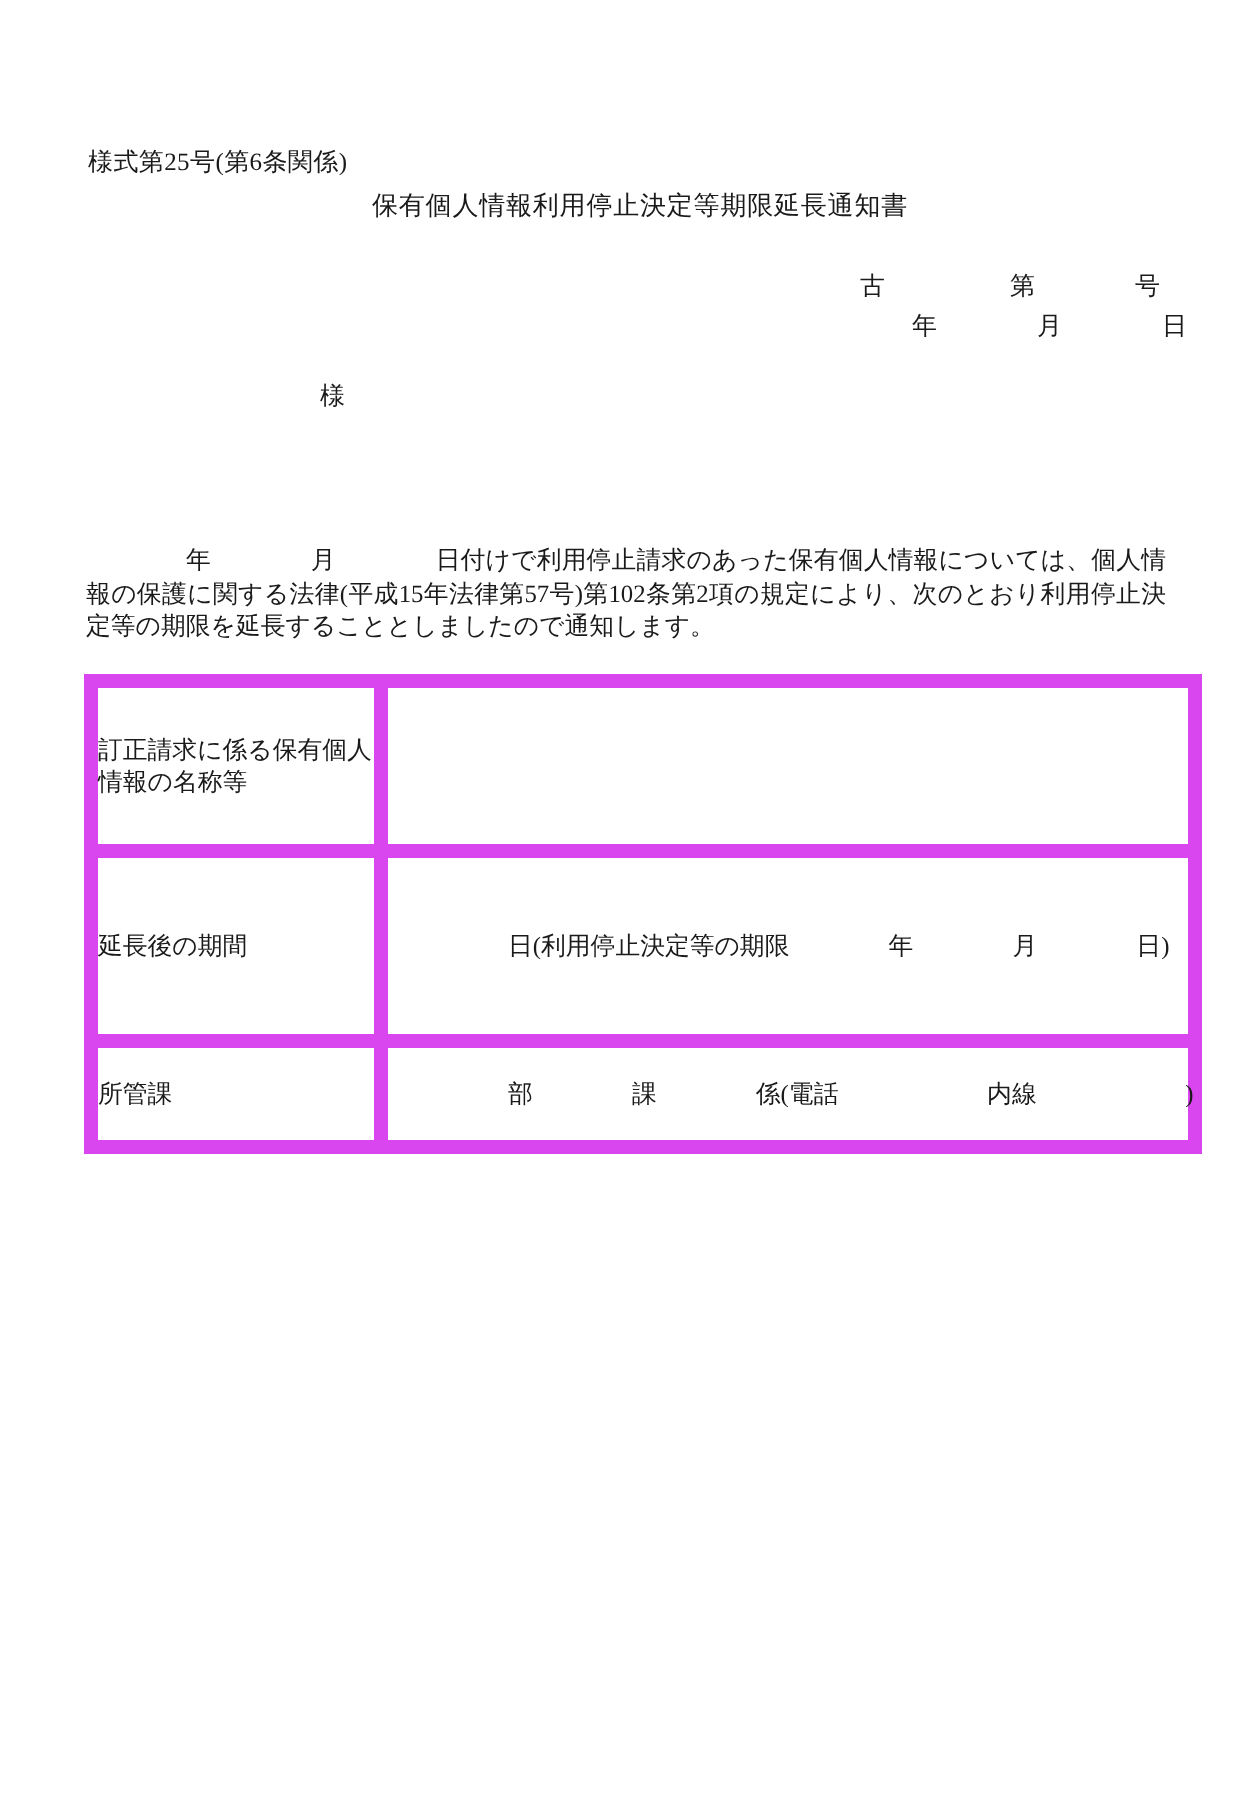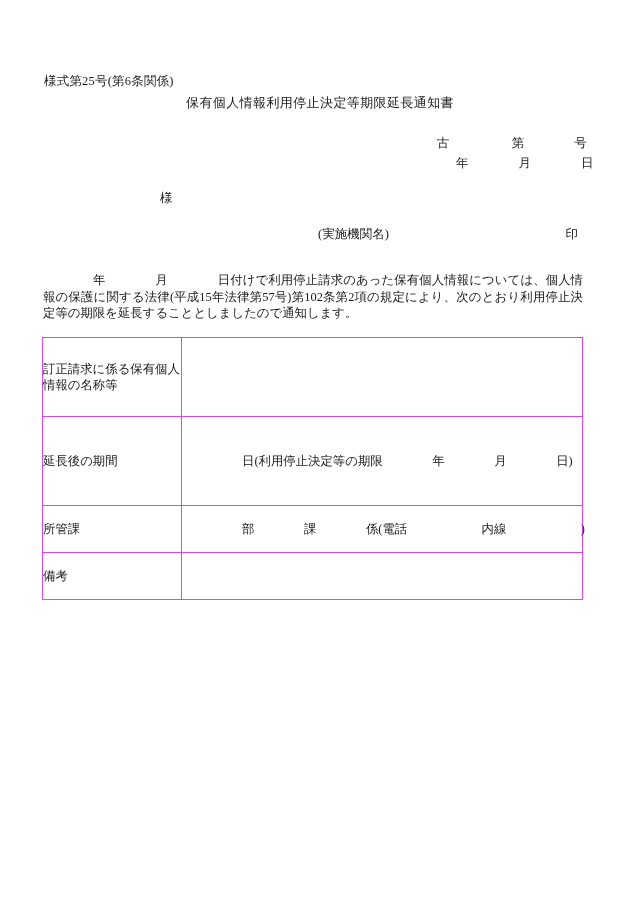--- a/index.html
+++ b/index.html
@@ -46,21 +46,20 @@
   }
 
   
   .ref-block {
     position: absolute;
     left: 430px;
     top: 133px;
     font-size: 12.5px;
     line-height: 20px;
     white-space: nowrap;
-    text-align: center;
   }
   .ref-line {
     display: block;
     white-space: pre;
   }
   .ref-line.date {
     padding-left: 26px;
   }
 
   
@@ -103,21 +102,21 @@
   .form-table {
     position: absolute;
     left: 42px;
     top: 337px;
     width: 540px;
     border-collapse: collapse;
     table-layout: fixed;
     font-size: 12.4px;
   }
   .form-table td {
-    border: 1px solid #d946ef;
+    border: 7px solid #d946ef;
     vertical-align: middle;
     padding: 0 0;
     line-height: 16px;
   }
   .form-table td.label {
     width: 138px;
   }
   .form-table td.value {
     width: 400px;
   }
@@ -143,24 +142,20 @@
 
   <div class="doc-title">保有個人情報利用停止決定等期限延長通知書</div>
 
   <div class="ref-block">
     <span class="ref-line">古　　　　　第　　　　号</span>
     <span class="ref-line date">年　　　　月　　　　日</span>
   </div>
 
   <div class="addressee">様</div>
 
-  <div class="issuer-row">
-    <span>(実施機関名)</span>
-    <span>印</span>
-  </div>
 
   <div class="body-text"><span class="lead">　　　　年　　　　月　　　　</span><span>日付けで利用停止請求のあった保有個人情報については、個人情報の保護に関する法律(平成15年法律第57号)第102条第2項の規定により、次のとおり利用停止決定等の期限を延長することとしましたので通知します。</span></div>
 
   <table class="form-table">
     <tbody>
       <tr class="row-name">
         <td class="label">
           <span class="label-text">訂正請求に係る保有個人
 情報の名称等</span>
         </td>
@@ -177,24 +172,16 @@
         </td>
       </tr>
       <tr class="row-dept">
         <td class="label">
           <span class="label-text">所管課</span>
         </td>
         <td class="value">
           <span class="value-text dept">部　　　　課　　　　係(電話　　　　　　内線　　　　　　)</span>
         </td>
       </tr>
-      <tr class="row-remarks">
-        <td class="label">
-          <span class="label-text">備考</span>
-        </td>
-        <td class="value">
-          <span class="value-text"></span>
-        </td>
-      </tr>
     </tbody>
   </table>
 
 </div>
 
 </body></html>

